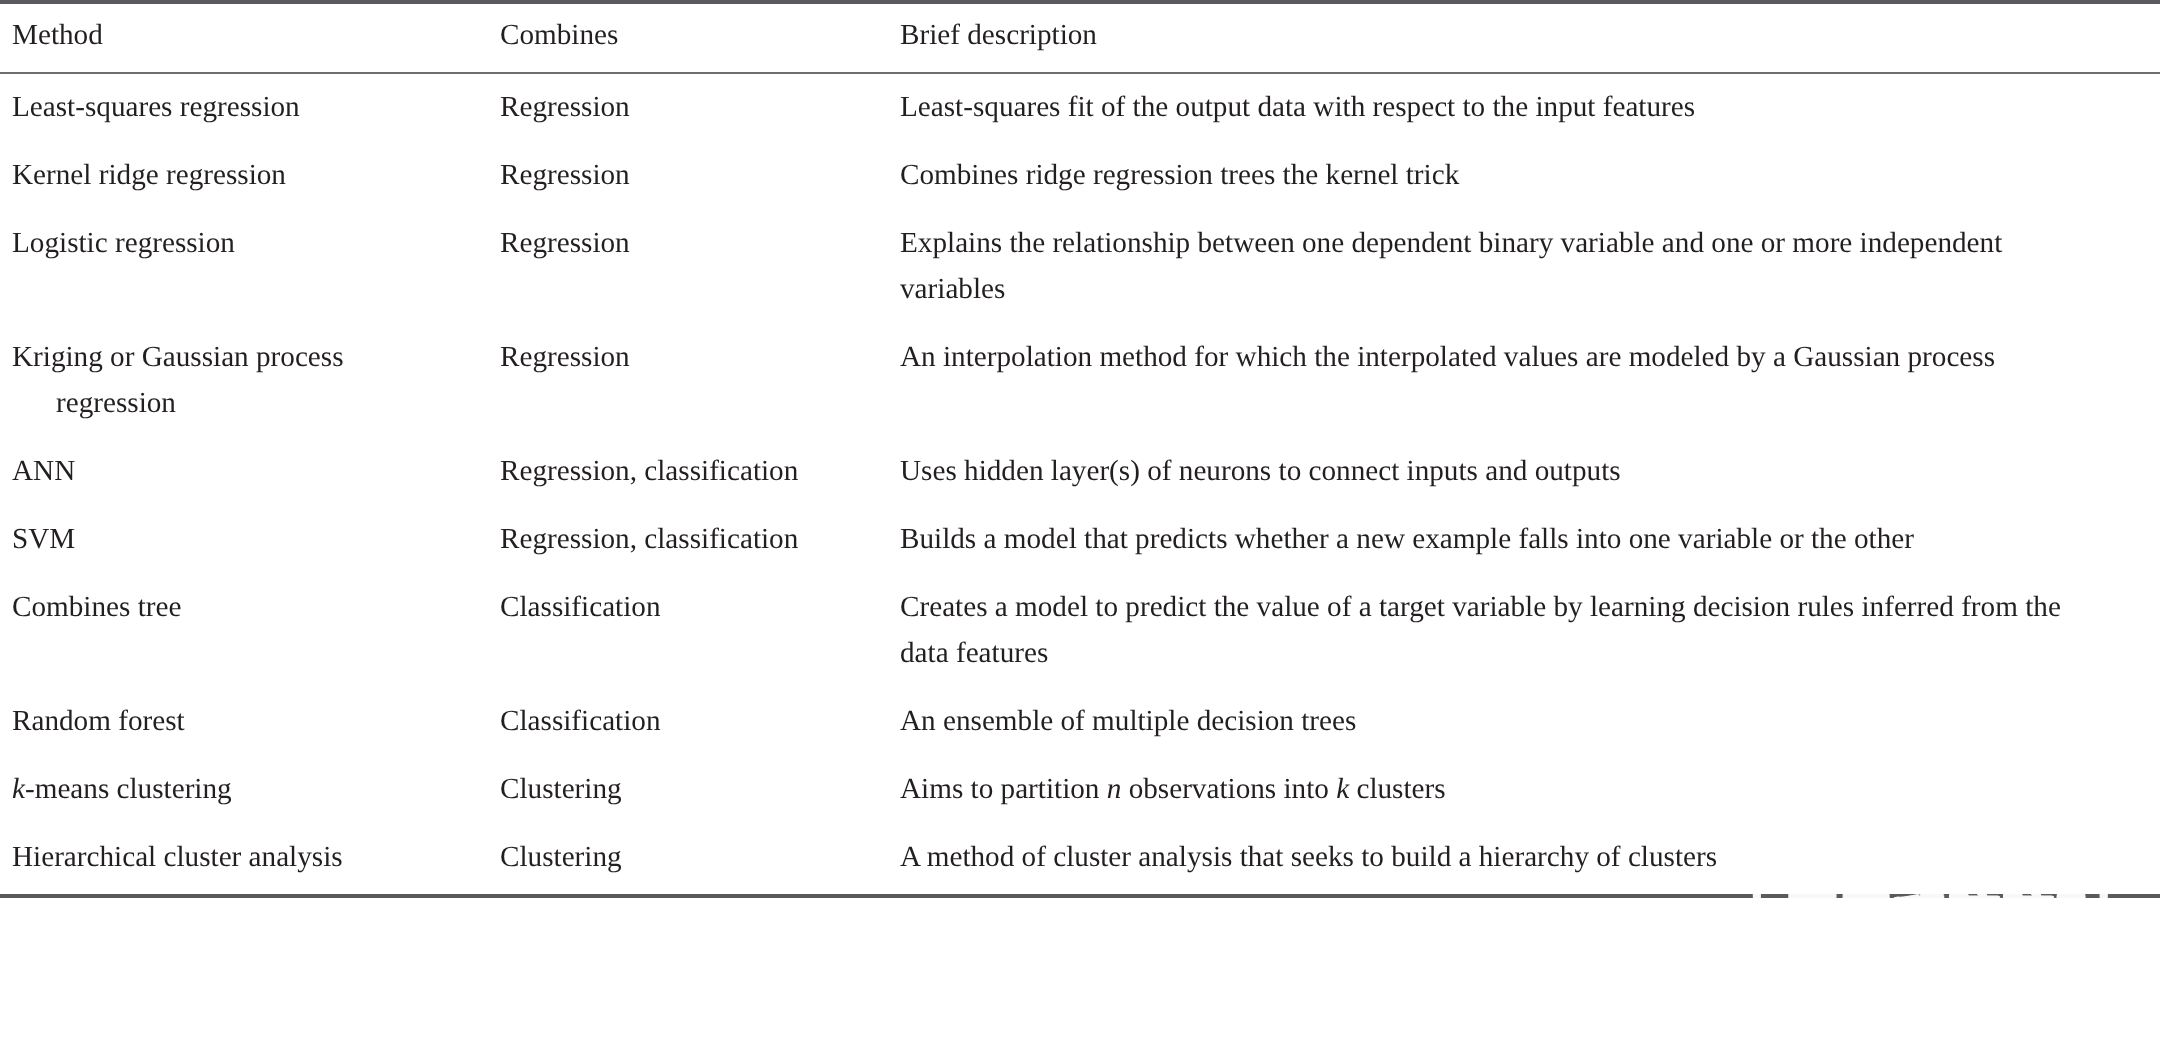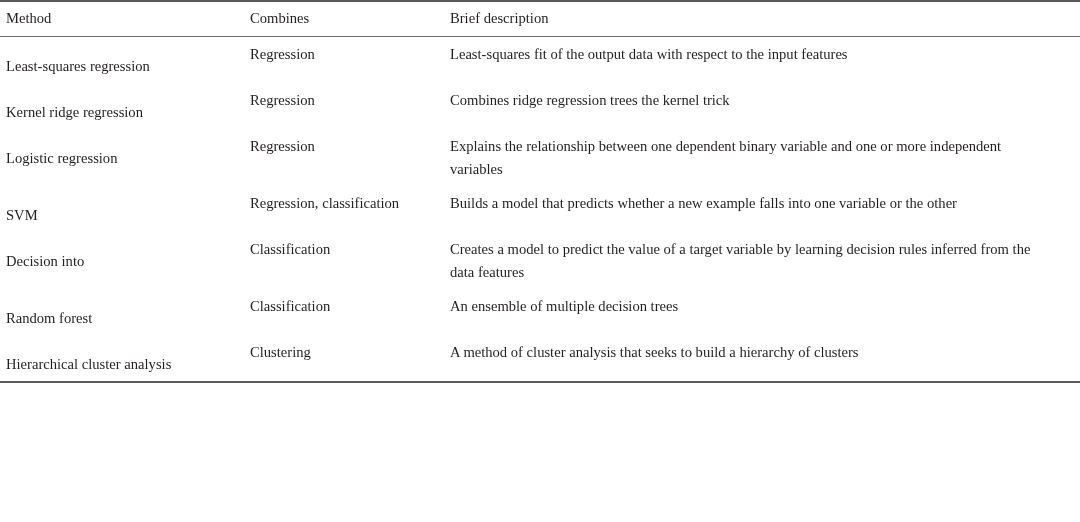--- a/index.html
+++ b/index.html
@@ -59,21 +59,20 @@
   tbody td.desc { padding-right: 24px; }
 
   tbody tr:last-child td {
     border-bottom: 2.2px solid #5b5b5f;
   }
 
   .hang {
     display: block;
     padding-left: 0;
     text-indent: 0;
-    margin-top: 12px;
   }
   .hang-2 {
     display: block;
     padding-left: 22px;
   }
 
   i.math {
     font-style: italic;
   }
 
@@ -144,38 +143,60 @@
         </tr>
         <tr>
           <td class="first">
             <span class="hang">Logistic regression</span>
           </td>
           <td>Regression</td>
           <td class="desc"><span>Explains the relationship between one dependent binary variable and one or more independent variables</span></td>
         </tr>
         <tr>
           <td class="first">
+            <span class="hang">Kriging or Gaussian process</span>
+            <span class="hang-2">regression</span>
+          </td>
+          <td>Regression</td>
+          <td class="desc"><span>An interpolation method for which the interpolated values are modeled by a Gaussian process</span></td>
+        </tr>
+        <tr>
+          <td class="first">
+            <span class="hang">ANN</span>
+          </td>
+          <td>Regression, classification</td>
+          <td class="desc"><span>Uses hidden layer(s) of neurons to connect inputs and outputs</span></td>
+        </tr>
+        <tr>
+          <td class="first">
             <span class="hang">SVM</span>
           </td>
           <td>Regression, classification</td>
           <td class="desc"><span>Builds a model that predicts whether a new example falls into one variable or the other</span></td>
         </tr>
         <tr>
           <td class="first">
-            <span class="hang">Decision into</span>
+            <span class="hang">Combines tree</span>
           </td>
           <td>Classification</td>
           <td class="desc"><span>Creates a model to predict the value of a target variable by learning decision rules inferred from the data features</span></td>
         </tr>
         <tr>
           <td class="first">
             <span class="hang">Random forest</span>
           </td>
           <td>Classification</td>
           <td class="desc"><span>An ensemble of multiple decision trees</span></td>
+        </tr>
+        <tr>
+          <td class="first">
+            <span class="hang"><i class="math">k</i>-means clustering</span>
+          </td>
+          <td>Clustering</td>
+          <td class="desc"><span>Aims to partition <i class="math">n</i> observations into <i class="math">k</i> clusters</span></td>
         </tr>
         <tr>
           <td class="first">
             <span class="hang">Hierarchical cluster analysis</span>
           </td>
           <td>Clustering</td>
           <td class="desc"><span>A method of cluster analysis that seeks to build a hierarchy of clusters</span></td>
         </tr>
       </tbody>
   </table>

